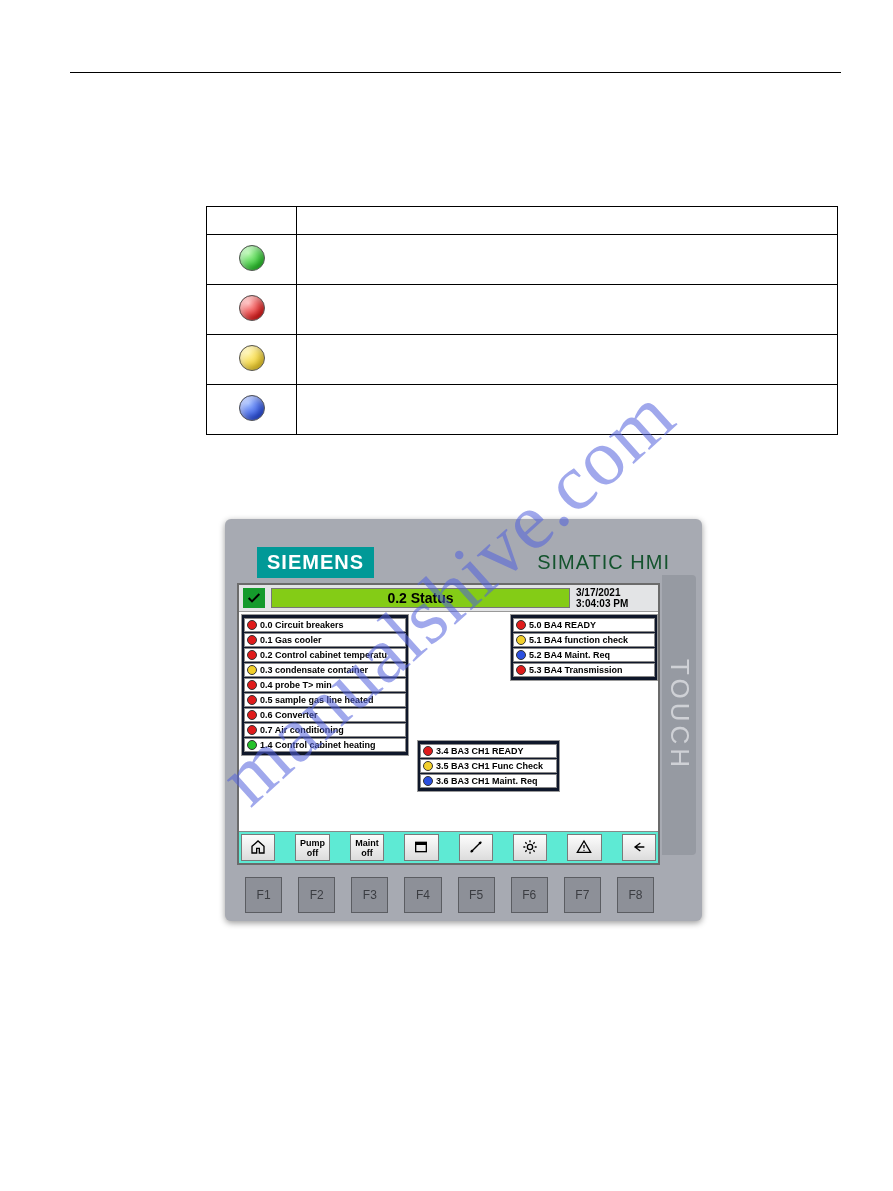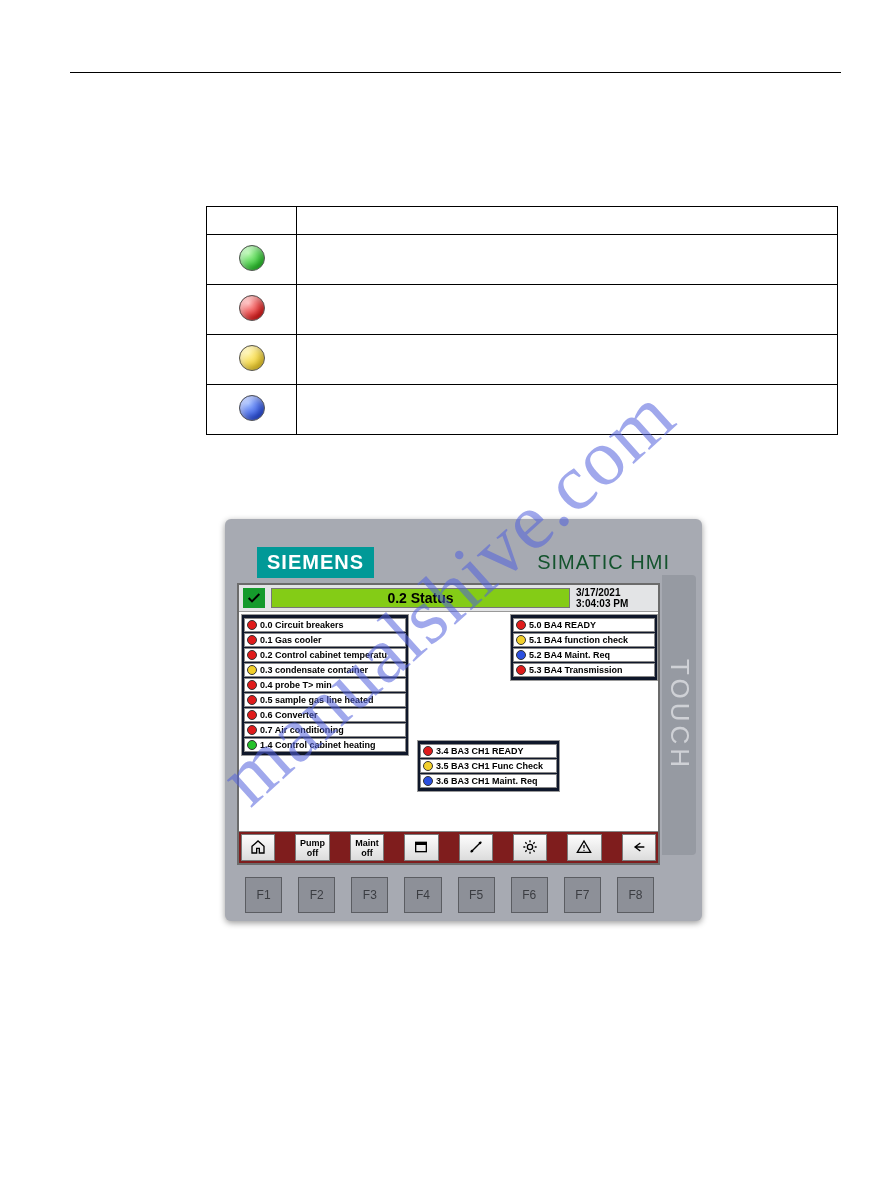--- a/index.html
+++ b/index.html
@@ -123,21 +123,21 @@
     flex-shrink: 0;
   }
   .led-green  { background: #24c22a; }
   .led-red    { background: #e01b1b; }
   .led-yellow { background: #f2cf2a; }
   .led-blue   { background: #2a4fe0; }
 
   .softkey-bar {
     position: absolute; left: 0; right: 0; bottom: 0;
     height: 32px;
-    background: #7f1d1d;
+    background: #5eead4;
     border-top: 1px solid #888;
     display: flex;
     padding: 2px;
     gap: 20px;
   }
   .softkey {
     flex: 1;
     background: linear-gradient(#fdfdfd, #dcdcdc);
     border: 1px solid #7a7a7a;
     display: flex; flex-direction: column; align-items: center; justify-content: center;

